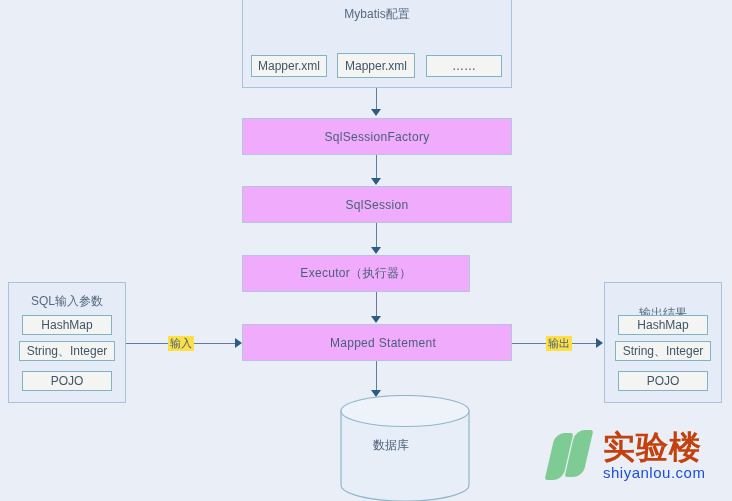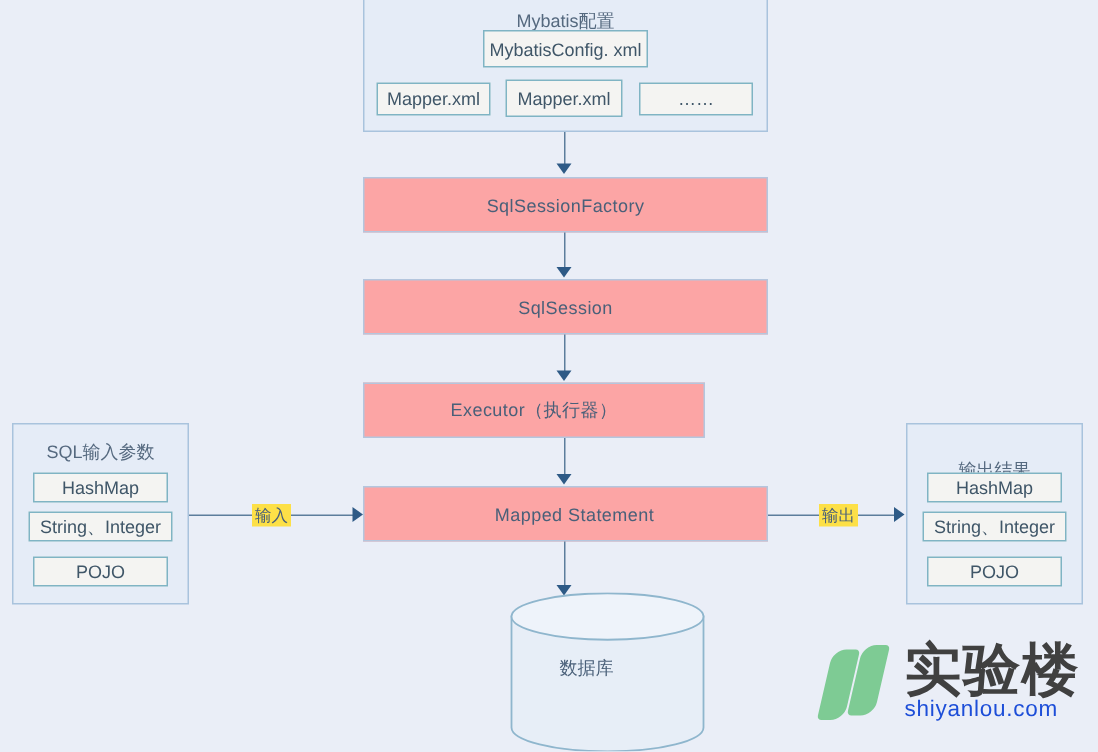--- a/index.html
+++ b/index.html
@@ -20,21 +20,21 @@
     background: #eaeef7;
   }
 
   
   .node {
     position: absolute;
     box-sizing: border-box;
     display: flex;
     align-items: center;
     justify-content: center;
-    background: #fca5a5;
+    background: #f0abfc;
     border: 1px solid #b4c6de;
     color: #4a6079;
     font-size: 12px;
     letter-spacing: .3px;
     white-space: nowrap;
   }
 
   
   .group {
     position: absolute;
@@ -132,43 +132,42 @@
     background: #7ecb94;
     width: 18px;
     height: 47px;
     border-radius: 9px 3px 9px 3px;
     transform: skewX(-13deg);
   }
   #logo .mark i.l { left: 2px;  top: 3px; }
   #logo .mark i.r { left: 22px; top: 0px; }
   #logo .words { display: flex; flex-direction: column; }
   #logo .cn {
-    color: #404040;
-    font-size: 38px;
+    color: #c2410c;
+    font-size: 32px;
     font-weight: bold;
     line-height: 34px;
     letter-spacing: 1px;
   }
   #logo .en {
     color: #1d4ed8;
     font-size: 15px;
     line-height: 18px;
     letter-spacing: .5px;
   }
 </style>
 </head>
 <body>
 
 <div id="canvas">
 
   <div class="group" style="left:242px; top:-1px; width:270px; height:89px;">
     <div class="group-title" style="top:6px;">Mybatis配置</div>
   </div>
 
-  <div class="chip" style="left:322px; top:20px; width:110px; height:25px;">MybatisConfig. xml</div>
 
   <div class="chip" style="left:251px; top:55px; width:76px; height:22px;">Mapper.xml</div>
   <div class="chip" style="left:337px; top:53px; width:78px; height:25px;">Mapper.xml</div>
   <div class="chip" style="left:426px; top:55px; width:76px; height:22px;">……</div>
 
   <div class="vline" style="left:376px; top:88px; height:22px;"></div>
   <div class="arrow-down" style="left:371px; top:109px;"></div>
 
   <div class="node" style="left:242px; top:118px; width:270px; height:37px;">SqlSessionFactory</div>
 

